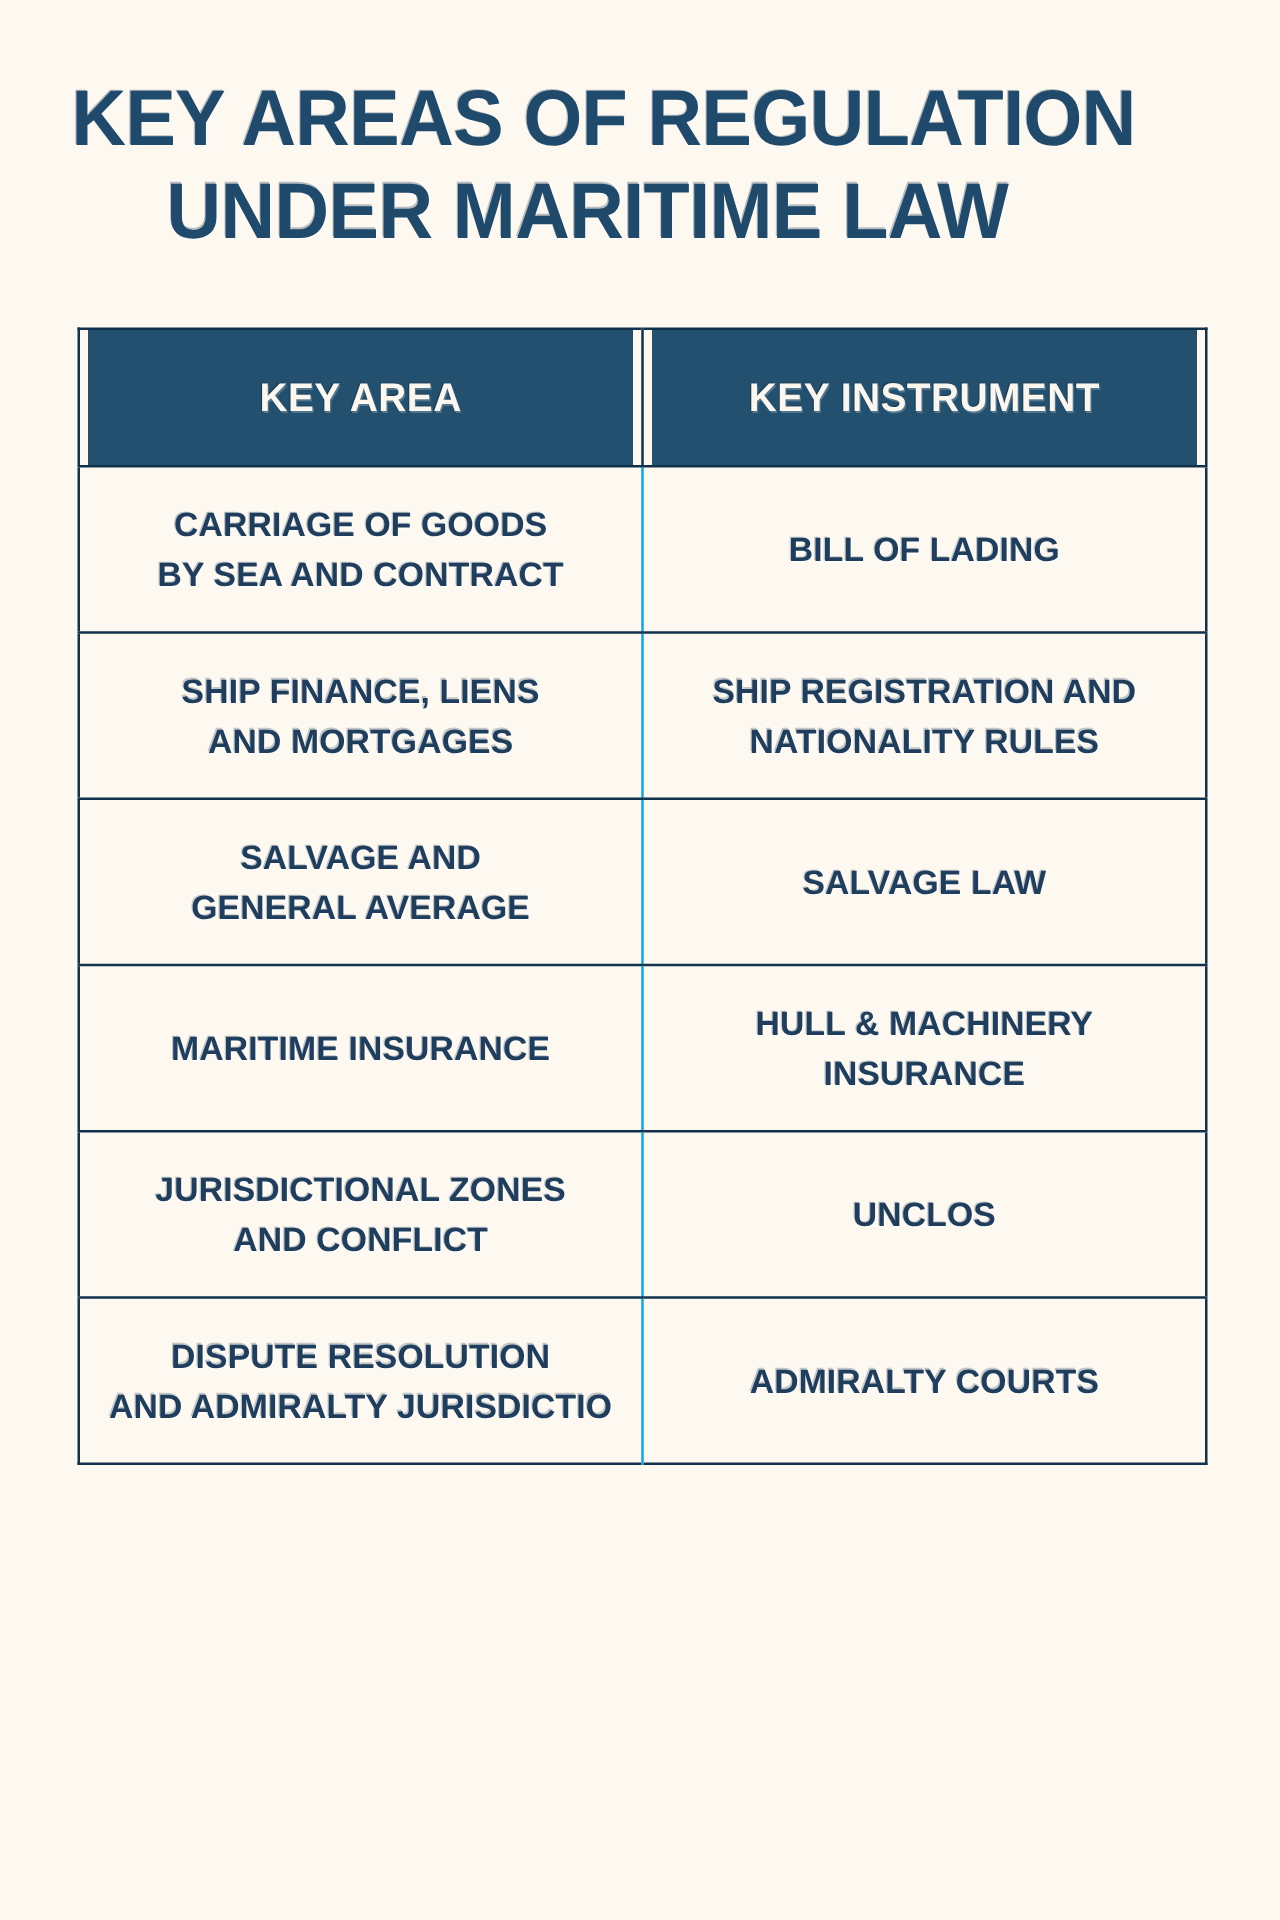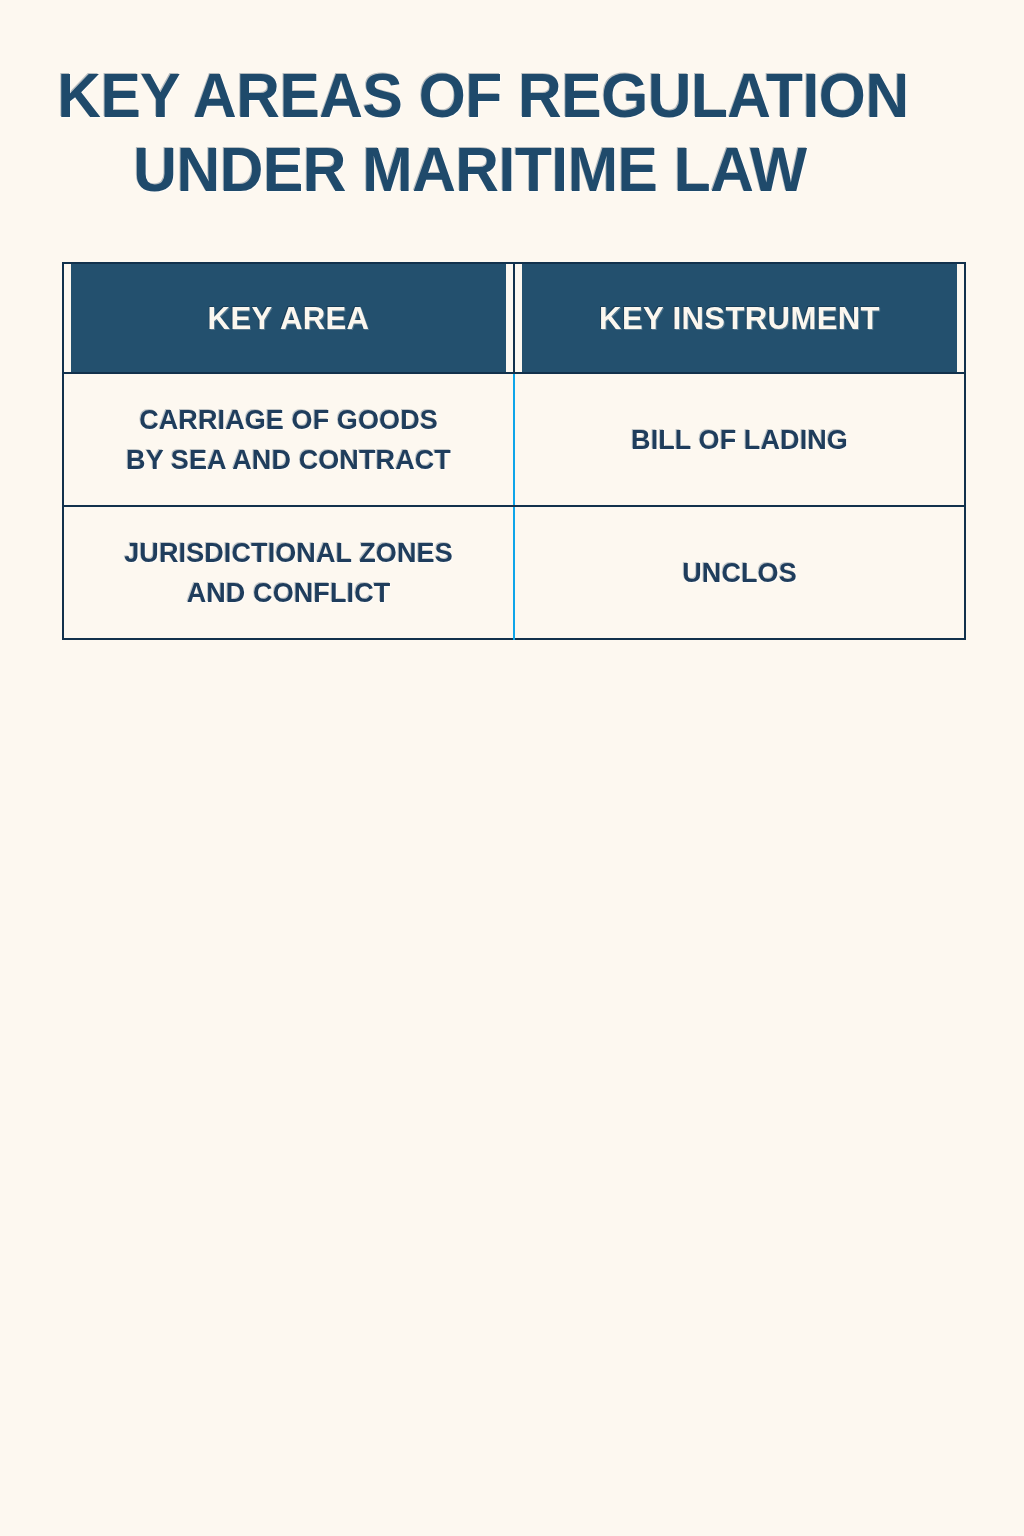--- a/index.html
+++ b/index.html
@@ -127,21 +127,58 @@
         <td>
           <span class="cell-txt">CARRIAGE OF GOODS</span>
           <span class="cell-txt">BY SEA AND CONTRACT</span>
         </td>
         <td>
           <span class="cell-txt">BILL OF LADING</span>
         </td>
       </tr>
       <tr>
         <td>
+          <span class="cell-txt">SHIP FINANCE, LIENS</span>
+          <span class="cell-txt">AND MORTGAGES</span>
+        </td>
+        <td>
+          <span class="cell-txt">SHIP REGISTRATION AND</span>
+          <span class="cell-txt">NATIONALITY RULES</span>
+        </td>
+      </tr>
+      <tr>
+        <td>
+          <span class="cell-txt">SALVAGE AND</span>
+          <span class="cell-txt">GENERAL AVERAGE</span>
+        </td>
+        <td>
+          <span class="cell-txt">SALVAGE LAW</span>
+        </td>
+      </tr>
+      <tr>
+        <td>
+          <span class="cell-txt">MARITIME INSURANCE</span>
+        </td>
+        <td>
+          <span class="cell-txt">HULL &amp; MACHINERY</span>
+          <span class="cell-txt">INSURANCE</span>
+        </td>
+      </tr>
+      <tr>
+        <td>
           <span class="cell-txt">JURISDICTIONAL ZONES</span>
           <span class="cell-txt">AND CONFLICT</span>
         </td>
         <td>
           <span class="cell-txt">UNCLOS</span>
         </td>
       </tr>
+      <tr>
+        <td>
+          <span class="cell-txt">DISPUTE RESOLUTION</span>
+          <span class="cell-txt">AND ADMIRALTY JURISDICTIO</span>
+        </td>
+        <td>
+          <span class="cell-txt">ADMIRALTY COURTS</span>
+        </td>
+      </tr>
     </tbody>
 </table>
 
 </body></html>

